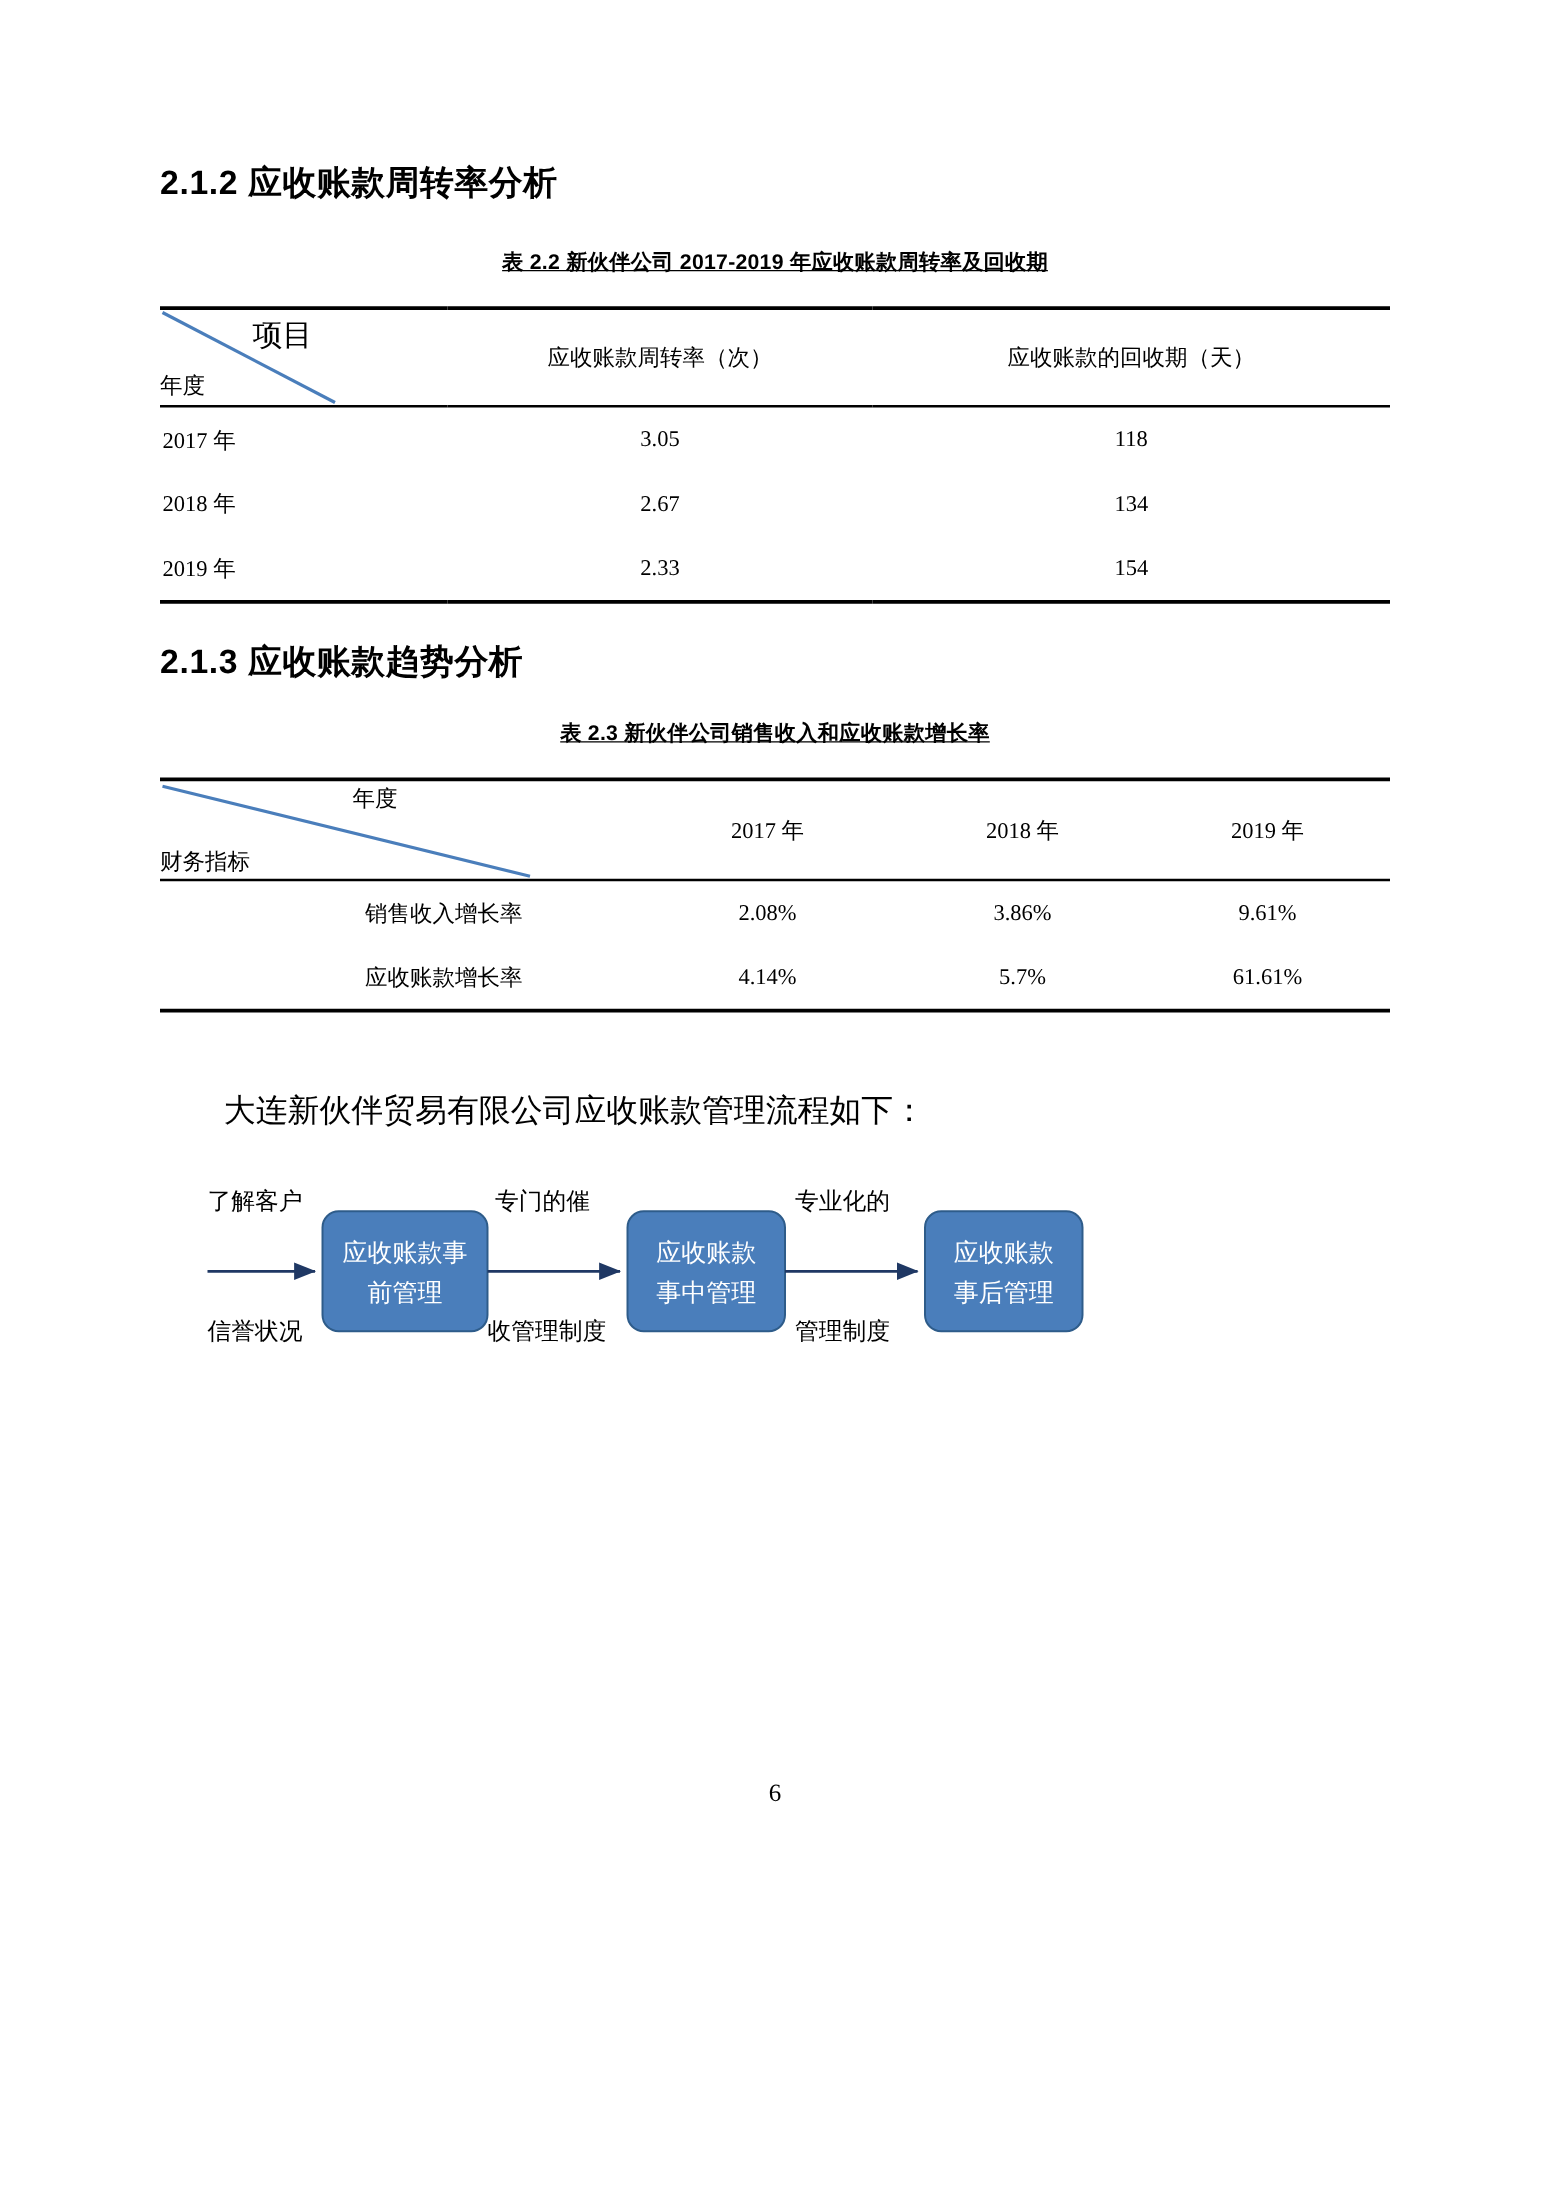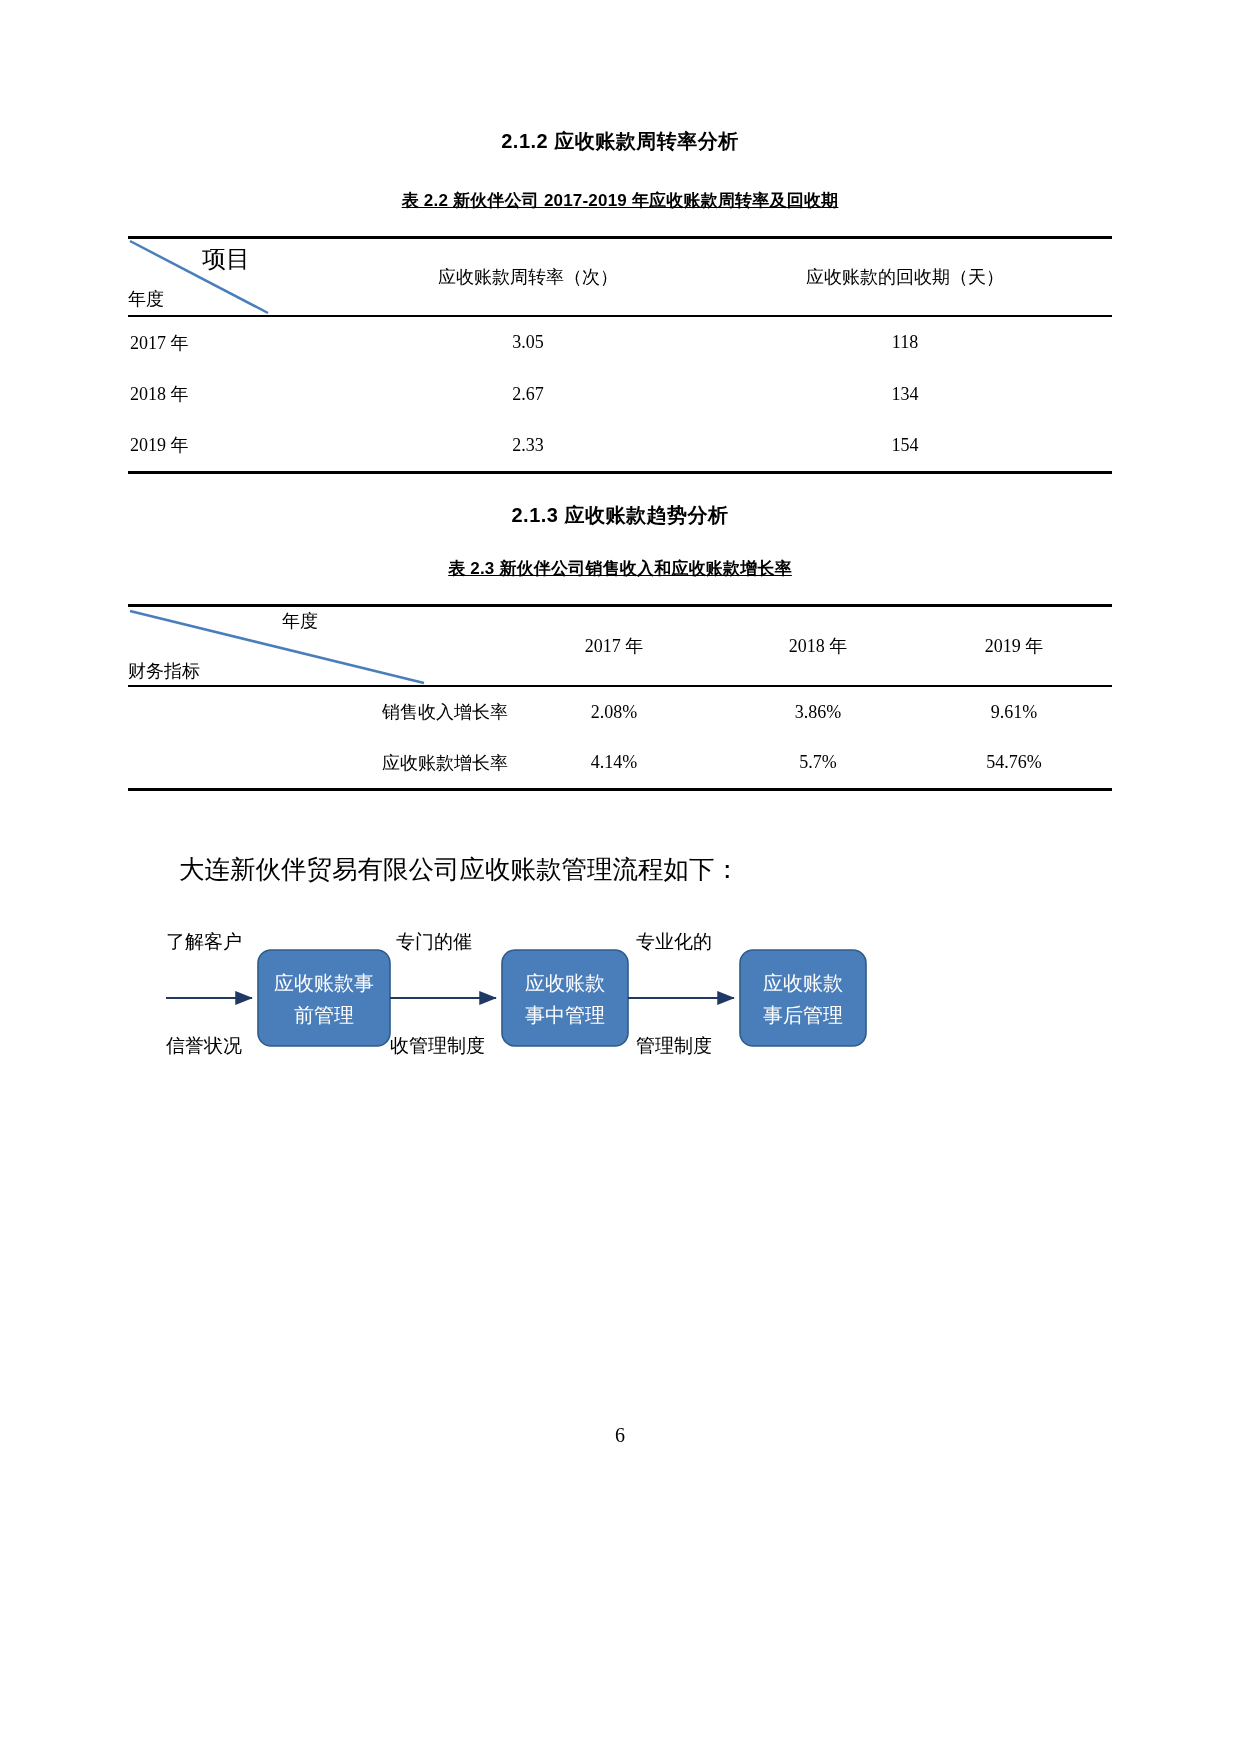--- a/index.html
+++ b/index.html
@@ -25,27 +25,26 @@
   .content {
     position: absolute;
     left: 128px;
     top: 128px;
     width: 984px;
   }
 
   
   h3.sec-heading {
     font-family: "Liberation Sans", "DejaVu Sans", sans-serif;
-    font-size: 20px;
+    font-size: 27px;
     font-weight: bold;
     margin: 0;
     padding: 0;
     line-height: 1.35;
     letter-spacing: 0.5px;
-    text-align: center;
   }
   h3.sec-heading-light {
     font-family: "Liberation Sans", "DejaVu Sans", sans-serif;
     font-size: 25px;
     font-weight: normal;
     margin: 0;
     padding: 0;
     line-height: 1.35;
   }
 
@@ -134,21 +133,21 @@
   }
   .cell-row td {
     text-align: center;
     font-size: 18px;
   }
   .cell-row td.left {
     text-align: left;
     padding-left: 2px;
   }
   .cell-row td.indent {
-    text-align: right;
+    text-align: center;
     padding-left: 74px;
   }
 
   
   p.body {
     font-size: 25.5px;
     line-height: 1.62;
     margin: 0;
     padding: 0;
     text-align: justify;
@@ -261,21 +260,21 @@
       <tr class="cell-row">
         <td class="indent">销售收入增长率</td>
         <td>2.08%</td>
         <td>3.86%</td>
         <td>9.61%</td>
       </tr>
       <tr class="cell-row">
         <td class="indent rule-bot">应收账款增长率</td>
         <td class="rule-bot">4.14%</td>
         <td class="rule-bot">5.7%</td>
-        <td class="rule-bot">54.76%</td>
+        <td class="rule-bot">61.61%</td>
       </tr>
     </tbody>
       </table>
 
     <div class="sp-20"></div>
 
 
     <div class="sp-10"></div>
 
 

